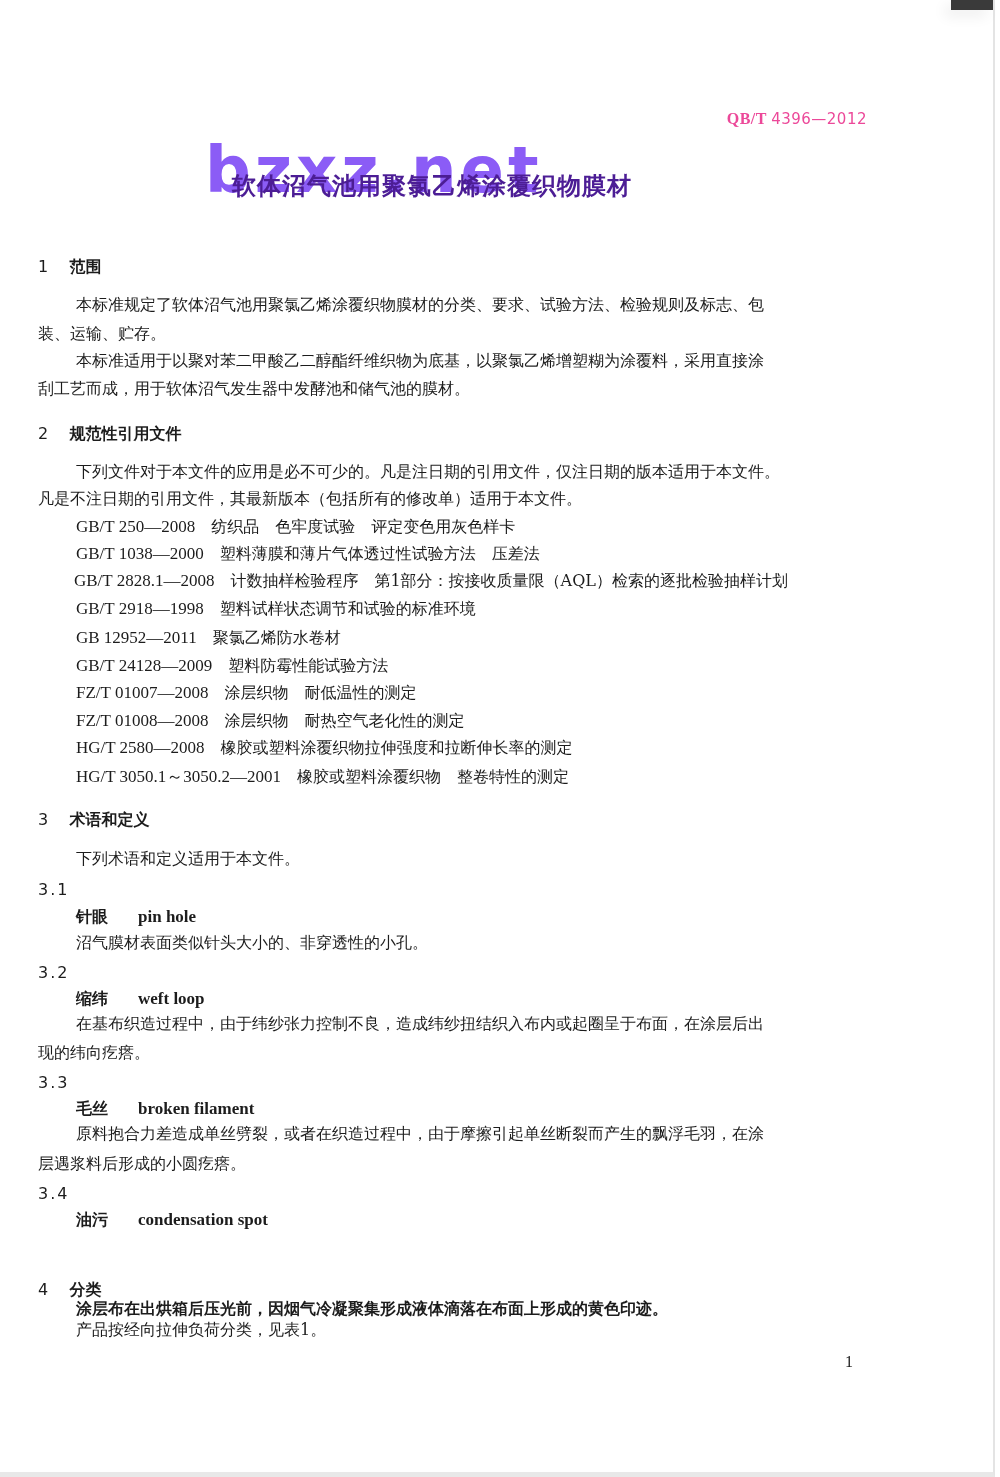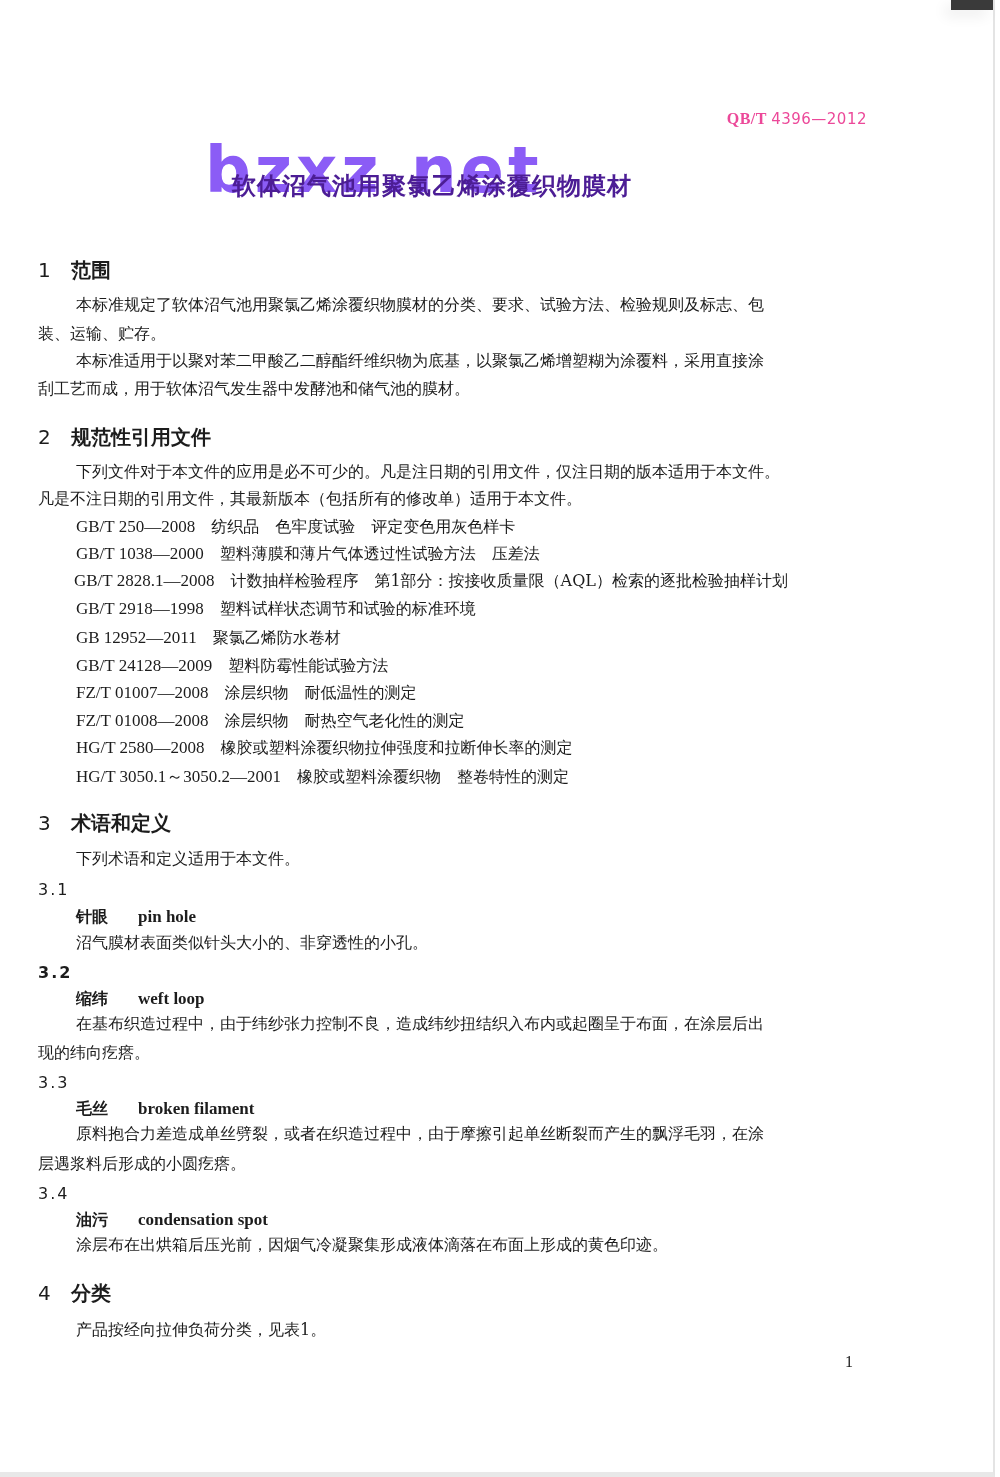--- a/index.html
+++ b/index.html
@@ -64,21 +64,21 @@
     }
     .line {
       position: absolute;
       font-size: 16px;
       white-space: nowrap;
       z-index: 1;
     }
     .heading {
       font-family: "DejaVu Sans", sans-serif;
       font-weight: bold;
-      font-size: 20px;
+      font-size: 16px;
     }
     .heading .hnum { display: inline-block; width: 26px; font-weight: normal; }
     .term-num {
       font-family: "DejaVu Sans", sans-serif;
       font-size: 16px;
       letter-spacing: 2px;
     }
     .term-cn { font-family: "DejaVu Sans", sans-serif; font-weight: bold; }
     .term-en { font-family: "Liberation Serif", serif; font-weight: bold; margin-left: 30px; font-size: 17px; }
     .ref-code { font-family: "Liberation Serif", serif; font-size: 17px; display: inline-block; margin-right: 16px; }
@@ -158,39 +158,39 @@
     <span>术语和定义</span>
   </div>
   <div class="line" style="left:76px; top:849px;">下列术语和定义适用于本文件。</div>
 
   <div class="line term-num" style="left:38px; top:880px;">3.1</div>
   <div class="line" style="left:76px; top:907px;">
     <span class="term-cn">针眼</span><span class="term-en">pin hole</span>
   </div>
   <div class="line" style="left:76px; top:933px;">沼气膜材表面类似针头大小的、非穿透性的小孔。</div>
 
-  <div class="line term-num" style="left:38px; top:963px;font-weight:bold;">3.2</div>
+  <div class="line term-num" style="left:38px; top:963px;">3.2</div>
   <div class="line" style="left:76px; top:989px;">
     <span class="term-cn">缩纬</span><span class="term-en">weft loop</span>
   </div>
   <div class="line" style="left:76px; top:1014px;">在基布织造过程中，由于纬纱张力控制不良，造成纬纱扭结织入布内或起圈呈于布面，在涂层后出</div>
   <div class="line" style="left:38px; top:1043px;">现的纬向疙瘩。</div>
 
   <div class="line term-num" style="left:38px; top:1073px;">3.3</div>
   <div class="line" style="left:76px; top:1099px;">
     <span class="term-cn">毛丝</span><span class="term-en">broken filament</span>
   </div>
   <div class="line" style="left:76px; top:1124px;">原料抱合力差造成单丝劈裂，或者在织造过程中，由于摩擦引起单丝断裂而产生的飘浮毛羽，在涂</div>
   <div class="line" style="left:38px; top:1154px;">层遇浆料后形成的小圆疙瘩。</div>
 
   <div class="line term-num" style="left:38px; top:1184px;">3.4</div>
   <div class="line" style="left:76px; top:1210px;">
     <span class="term-cn">油污</span><span class="term-en">condensation spot</span>
   </div>
-  <div class="line" style="left:76px; top:1235px;">涂层布在出烘箱后压光前，因烟气冷凝聚集形成液体滴落在布面上形成的黄色印迹。</div>
+  <div class="line" style="left:76px; top:1299px;font-weight:bold;">涂层布在出烘箱后压光前，因烟气冷凝聚集形成液体滴落在布面上形成的黄色印迹。</div>
 
   <div class="line heading" style="left:38px; top:1280px;">
     <span class="hnum">4</span>
     <span>分类</span>
   </div>
   <div class="line" style="left:76px; top:1320px;">产品按经向拉伸负荷分类，见表1。</div>
 
   <div class="page-num">1</div>
 </div>
 

